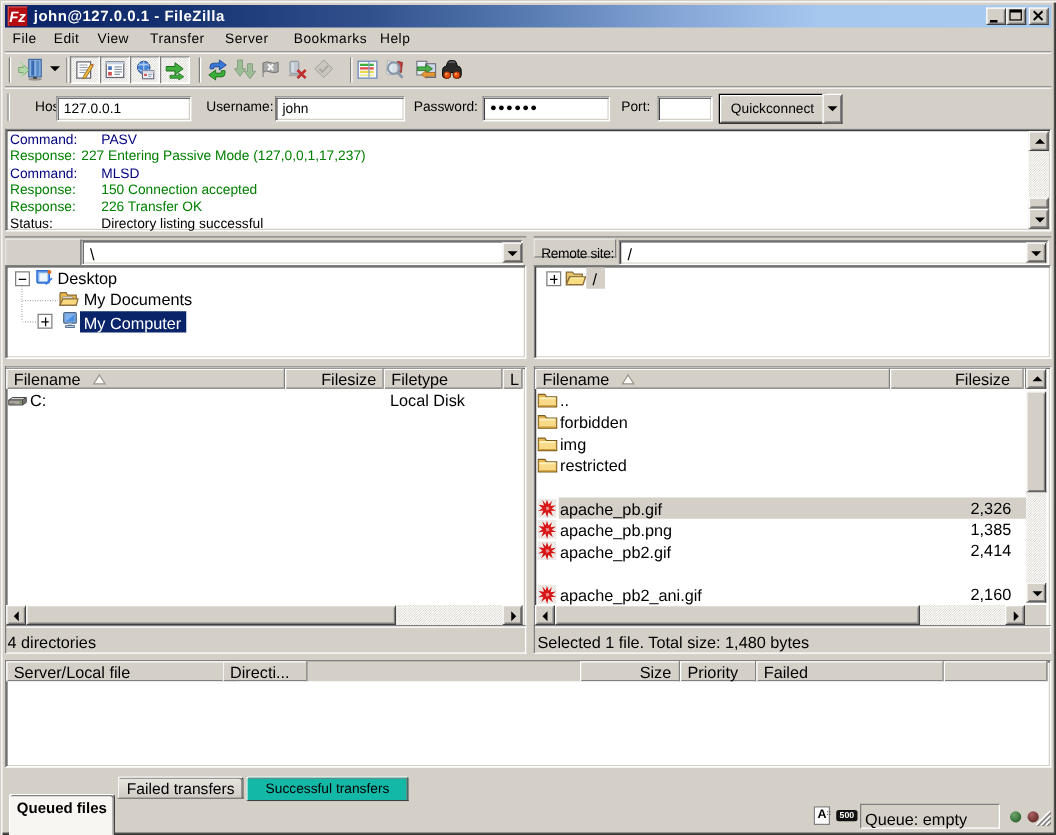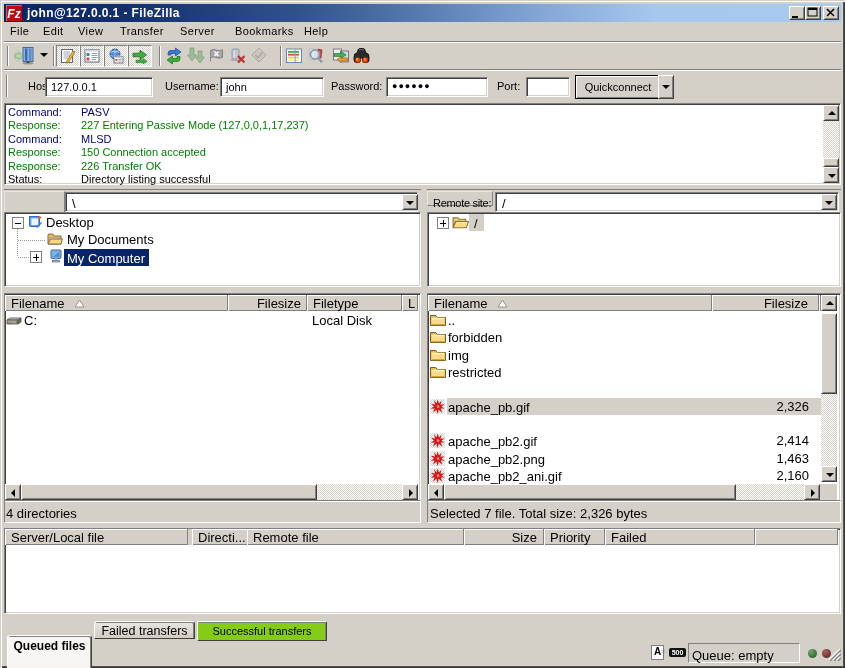--- a/index.html
+++ b/index.html
@@ -243,21 +243,21 @@
   <div class="abs" style="left:571px;top:4px;width:86px;height:24px;background:#d4d0c8;border:1px solid #000;box-shadow: inset 1px 1px 0 #fff, inset -1px -1px 0 #808080, inset 2px 2px 0 #d4d0c8, inset -2px -2px 0 #d4d0c8;text-align:center;line-height:22px">Quickconnect</div>
   <div class="raised abs" style="left:654px;top:4px;width:16px;height:24px">
     <div class="arr" style="left:3px;top:9px;border-left:4px solid transparent;border-right:4px solid transparent;border-top:4px solid #000"></div>
   </div>
 </div>
 
 <div class="sunkenpanel abs" style="left:4px;top:103px;width:837px;height:82px">
   <div class="abs" style="left:3px;top:2px;width:70px;color:#000080">Command:</div>
     <div class="abs" style="left:76px;top:2px;color:#000080">PASV</div>
   <div class="abs" style="left:3px;top:15px;width:70px;color:#008000">Response:</div>
-    <div class="abs" style="left:76px;top:15px;color:#008000">227 Entering Passive Mode (127,0,0,1,17,237)</div>
+    <div class="abs" style="left:60px;top:15px;color:#008000">227 Entering Passive Mode (127,0,0,1,17,237)</div>
   <div class="abs" style="left:3px;top:29px;width:70px;color:#000080">Command:</div>
     <div class="abs" style="left:76px;top:29px;color:#000080">MLSD</div>
   <div class="abs" style="left:3px;top:42px;width:70px;color:#008000">Response:</div>
     <div class="abs" style="left:76px;top:42px;color:#008000">150 Connection accepted</div>
   <div class="abs" style="left:3px;top:56px;width:70px;color:#008000">Response:</div>
     <div class="abs" style="left:76px;top:56px;color:#008000">226 Transfer OK</div>
   <div class="abs" style="left:3px;top:69px;width:70px;color:#000">Status:</div>
     <div class="abs" style="left:76px;top:69px;color:#000">Directory listing successful</div>
 </div>
 
@@ -396,33 +396,33 @@
         <span class="nm">img</span>
       </div>
     <div class="rrow" style="top:87px">
         <div class="abs" style="left:19px;top:0;width:374px;height:17px;background:#d4d0c8"></div>
         <svg width="16" height="16">
           <use href="#isplat"></use>
         </svg>
         <span class="nm">apache_pb.gif</span>
         <span class="sz">2,326</span>
       </div>
+    <div class="rrow" style="top:104px">
+        <svg width="16" height="16">
+          <use href="#isplat"></use>
+        </svg>
+        <span class="nm">apache_pb.png</span>
+        <span class="sz">1,385</span>
+      </div>
     <div class="rrow" style="top:121px">
         <svg width="16" height="16">
           <use href="#isplat"></use>
         </svg>
         <span class="nm">apache_pb2.gif</span>
         <span class="sz">2,414</span>
-      </div>
-    <div class="rrow" style="top:139px">
-        <svg width="16" height="16">
-          <use href="#isplat"></use>
-        </svg>
-        <span class="nm">apache_pb2.png</span>
-        <span class="sz">1,463</span>
       </div>
     <div class="rrow" style="top:156px">
         <svg width="16" height="16">
           <use href="#isplat"></use>
         </svg>
         <span class="nm">apache_pb2_ani.gif</span>
         <span class="sz">2,160</span>
       </div>
   </div>
 
@@ -449,38 +449,37 @@
   </div>
   <div class="abs" style="left:392px;top:190px;width:17px;height:16px;background:#d4d0c8"></div>
 </div>
 <style>
 .rrow { position:absolute; left:0; width:393px; height:17px; font-size:13px; }
 .rrow .nm { position:absolute; left:20px; top:2px; }
 .rrow .sz { position:absolute; right:12px; top:1px; }
 .rrow svg { position:absolute; left:2px; top:1px; }
 </style>
 
-<div class="abs" style="left:427px;top:500px;width:414px;height:23px;border:1px solid;border-color:#808080 #fff #fff #808080;padding:5px 0 0 2px;font-size:13px">Selected 7 file. Total size: 2,326 bytes</div>
+<div class="abs" style="left:427px;top:500px;width:414px;height:23px;border:1px solid;border-color:#808080 #fff #fff #808080;padding:5px 0 0 2px;font-size:13px">Selected 1 file. Total size: 1,480 bytes</div>
 
 <div class="sunkenpanel abs" style="left:4px;top:528px;width:837px;height:86px" id="queue">
   <div class="abs" style="left:0;top:0;width:833px;height:16px;background:#d4d0c8">
     <div class="hcell" style="left:0;width:183px">Server/Local file</div>
-    <div class="hcell" style="left:187px;width:68px">Directi...</div>
-    <div class="hcell" style="left:242px;width:217px">Remote file</div>
+    <div class="hcell" style="left:173px;width:68px">Directi...</div>
     <div class="hcell" style="left:459px;width:80px;text-align:right;padding-right:6px;padding-left:0">Size</div>
     <div class="hcell" style="left:539px;width:61px">Priority</div>
     <div class="hcell" style="left:600px;width:150px">Failed</div>
     <div class="hcell" style="left:750px;width:83px"></div>
   </div>
 </div>
 
 <div id="tabs" class="abs" style="left:4px;top:619px;width:837px;height:22px">
   <div class="abs" style="left:3px;top:16px;width:85px;height:38px;background:#f7f6f2;border:1px solid;border-color:#fff #404040 #f7f6f2 #fff;border-radius:3px 3px 0 0;box-shadow:inset -1px 1px 0 #808080;font-weight:bold;text-align:center;line-height:21px;font-size:12px">Queued files</div>
   <div class="abs" style="left:90px;top:2px;width:101px;height:18px;background:linear-gradient(#e9e6e1,#d0ccc4);border:1px solid;border-color:#fff #404040 #404040 #fff;border-radius:3px 3px 0 0;box-shadow:inset -1px 1px 0 #808080;text-align:center;line-height:19px;font-size:12.5px">Failed transfers</div>
-  <div class="abs" style="left:193px;top:2px;width:130px;height:20px;background:#84cc16;border:1px solid;border-color:#fff #404040 #404040 #fff;border-radius:2px 2px 0 0;box-shadow:inset -1px 1px 0 #808080;text-align:center;line-height:18px">Successful transfers</div>
+  <div class="abs" style="left:193px;top:2px;width:130px;height:20px;background:#14b8a6;border:1px solid;border-color:#fff #404040 #404040 #fff;border-radius:2px 2px 0 0;box-shadow:inset -1px 1px 0 #808080;text-align:center;line-height:18px">Successful transfers</div>
 </div>
 
 <div id="statusbar" class="abs" style="left:4px;top:642px;width:837px;height:22px">
   <div class="abs" style="left:647px;top:3px;width:13px;height:15px;background:#fff;border:1px solid #808080;font-weight:bold;font-size:10px;padding-left:2px">A<span style="position:absolute;left:9px;top:2px;font-size:6px;letter-spacing:0;color:#555">::</span></div>
   <div class="abs" style="left:665px;top:6px;width:17px;height:9px;background:#111;border-radius:2px;color:#fff;font-size:7px;text-align:center;line-height:9px;font-weight:bold">500</div>
   <div class="abs" style="left:684px;top:1px;width:112px;height:20px;border:1px solid;border-color:#808080 #fff #fff #808080;padding:4px 0 0 3px;font-size:13px">Queue: empty</div>
   <div class="abs" style="left:804px;top:7px;width:9px;height:9px;border-radius:50%;background:radial-gradient(circle at 35% 30%,#6fa86f,#1c4f1c)"></div>
   <div class="abs" style="left:818px;top:7px;width:9px;height:9px;border-radius:50%;background:radial-gradient(circle at 35% 30%,#a85f5f,#511c1c)"></div>
   <svg class="abs" style="left:824px;top:6px" width="13" height="13" viewBox="0 0 13 13">
     <path d="M12 1 L1 12" stroke="#fff" stroke-width="1.4"></path>

